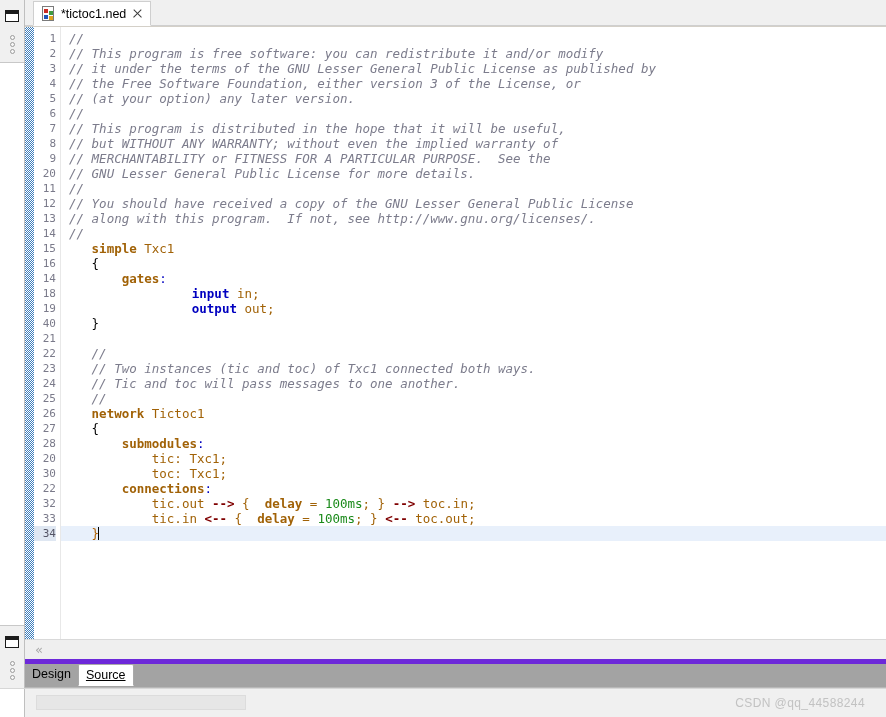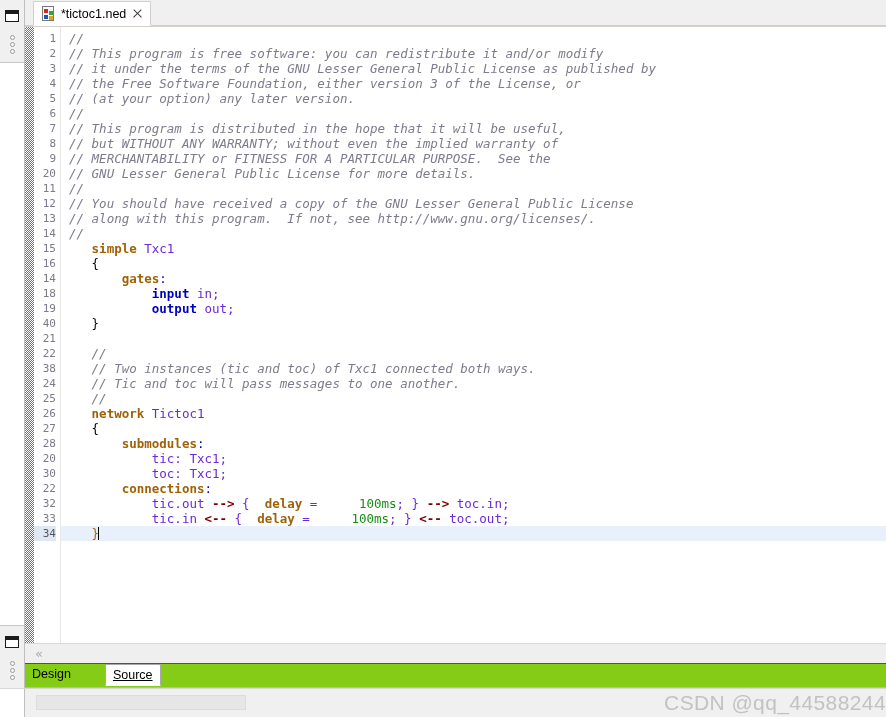--- a/index.html
+++ b/index.html
@@ -260,25 +260,25 @@
     padding-left: 8px;
     white-space: pre;
   }
   .code .line.cur {
     background: #e8f0fb;
   }
 
   
   .t-cmt  { color: #7c7c8c; font-style: italic; }
   .t-kw   { color: #a16207; font-weight: bold; }
-  .t-kw2  { color: #0000c0; font-weight: bold; }
+  .t-kw2  { color: #0000c0; font-weight: bold; margin-left: 40px; }
   .t-op   { color: #7f0000; font-weight: bold; }
-  .t-num  { color: #1a8a1a; margin-left: 34px; }
+  .t-num  { color: #1a8a1a; }
   .t-pun  { color: #0000c0; }
-  .t-txt  { color: #6d28d9; }
+  .t-txt  { color: #a16207; }
   .t-brace{ color: #000000; }
   .t-brace-hl { color: #b06000; }
 
   .caret {
     display: inline-block;
     width: 0;
     border-left: 1.5px solid #000000;
     height: 13px;
     vertical-align: -2px;
     margin-left: -1px;
@@ -301,26 +301,25 @@
     line-height: 1;
     font-family: "DejaVu Sans", sans-serif;
     user-select: none;
     cursor: pointer;
   }
 
   
   .pagetabs {
     flex: 0 0 24px;
     height: 24px;
-    background: #84cc16;
+    background: #a3a3a3;
     display: flex;
     align-items: flex-start;
     position: relative;
-    border-top: 1px solid #6d28d9;
-    gap: 27px;
+    border-top: 5px solid #6d28d9;
   }
   .pagetabs::after {
     content: "";
     position: absolute;
     left: 0; right: 0; bottom: 0;
     height: 1px;
     background: #b8b8b8;
   }
   .pagetab {
     height: 22px;
@@ -347,25 +346,25 @@
   
   .statusbar {
     flex: 0 0 28px;
     height: 28px;
     background: #f0f0f0;
     border-top: 1px solid #d7d7d7;
     position: relative;
   }
   .watermark {
     position: absolute;
-    right: 0;
+    right: 21px;
     top: 50%;
     transform: translateY(-50%);
     font-family: "Liberation Sans", sans-serif;
-    font-size: 21px;
+    font-size: 12px;
     color: #c2c2c2;
     letter-spacing: 0.4px;
     white-space: nowrap;
     user-select: none;
   }
   .status-left-box {
     position: absolute;
     left: 0;
     top: 0;
     width: 24px;
@@ -449,21 +448,21 @@
             <div class="ln">13</div>
             <div class="ln">14</div>
             <div class="ln">15</div>
             <div class="ln">16</div>
             <div class="ln">14</div>
             <div class="ln">18</div>
             <div class="ln">19</div>
             <div class="ln">40</div>
             <div class="ln">21</div>
             <div class="ln">22</div>
-            <div class="ln">38</div>
+            <div class="ln">23</div>
             <div class="ln">24</div>
             <div class="ln">25</div>
             <div class="ln">26</div>
             <div class="ln">27</div>
             <div class="ln">28</div>
             <div class="ln">20</div>
             <div class="ln">30</div>
             <div class="ln">22</div>
             <div class="ln">32</div>
             <div class="ln">33</div>

